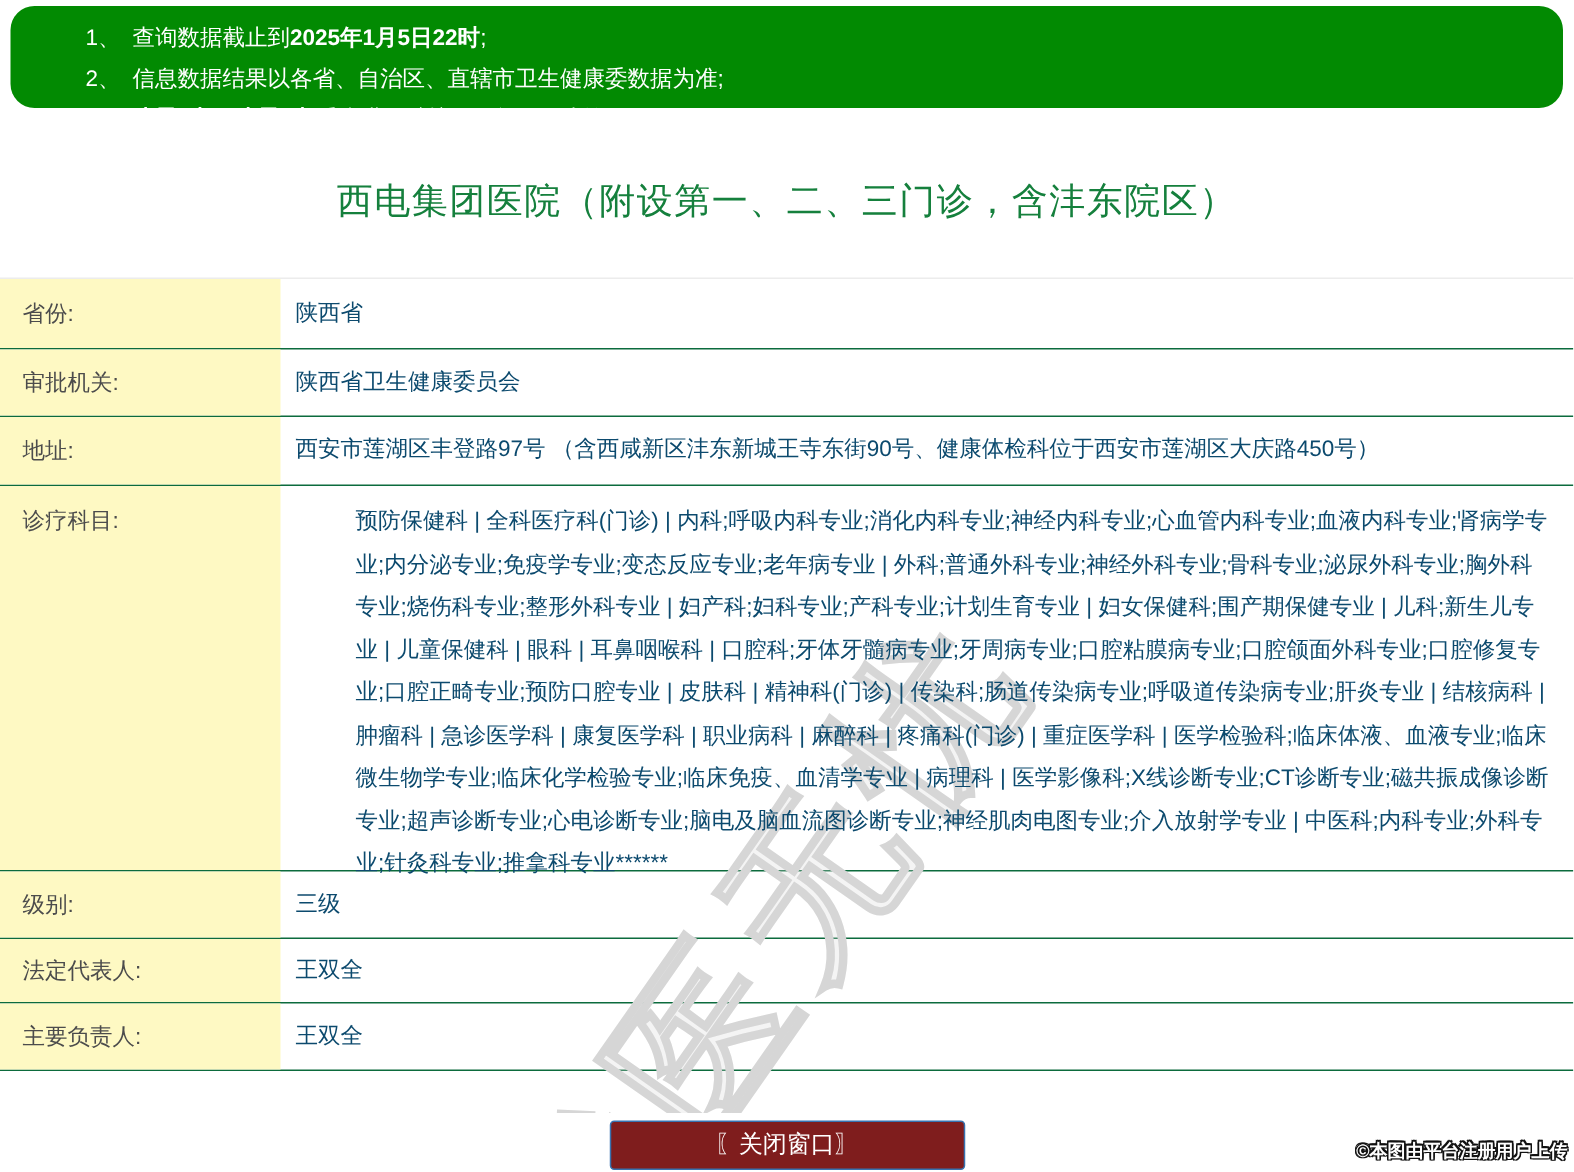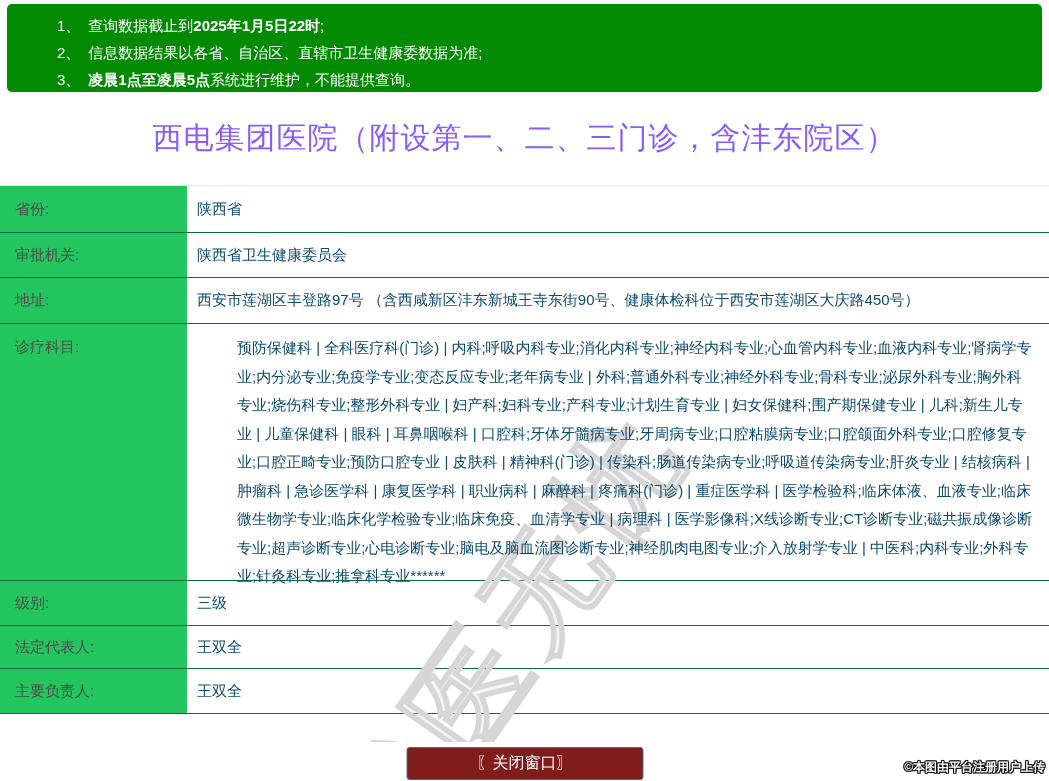--- a/index.html
+++ b/index.html
@@ -7,57 +7,57 @@
     width: 1049px; height: 781px;
     overflow: hidden;
     background: #ffffff;
     font-family: "Liberation Sans", "DejaVu Sans", sans-serif;
   }
   .page { position: relative; width: 1049px; height: 781px; }
 
   
   .banner {
     position: absolute; left: 7px; top: 4px; right: 7px;
-    height: 88px; box-sizing: border-box;
+    height: 68px; box-sizing: border-box;
     background: #028a02;
-    border-radius: 5px;
+    border-radius: 16px;
     padding: 8px 10px 0 50px;
   }
   .notice-line {
     color: #ffffff; font-size: 15px; line-height: 27px; height: 27px;
     white-space: nowrap; overflow: hidden;
   }
   .notice-num { margin-right: 8px; }
   .bd { font-weight: bold; }
 
   
   .title {
     position: absolute; left: 0; right: 0; top: 118px;
     text-align: center;
-    font-size: 30px; font-weight: 400; color: #8b5cf6;
+    font-size: 24px; font-weight: 400; color: #15803d;
     letter-spacing: 1px;
     margin: 0;
   }
 
   
   .info-table {
     position: absolute; left: 0; top: 185px; width: 1049px; height: 556px;
     overflow: hidden;
     border-top: 1px solid #ececec;
   }
   .row {
     display: flex; box-sizing: border-box;
     border-bottom: 1px solid #0c6b3d;
   }
   .r1 { height: 47px; } .r2 { height: 45px; } .r3 { height: 45px; }
   .r4 { height: 46px; } .r5 { height: 257px; gap: 40px; } .r6 { height: 45px; }
   .r7 { height: 43px; } .r8 { height: 45px; }
   .cell-label {
     width: 187px; flex: 0 0 187px; box-sizing: border-box;
-    background: #22c55e;
+    background: #fef9c3;
     display: flex; align-items: center;
     padding-left: 15px;
     color: #4c4c4c; font-size: 15px;
   }
   .cell-value {
     flex: 1; box-sizing: border-box;
     display: flex; align-items: center;
     padding: 6px 16px 6px 10px;
     color: #0c4a6e; font-size: 15px; line-height: 28.5px;
     position: relative; z-index: 2;

